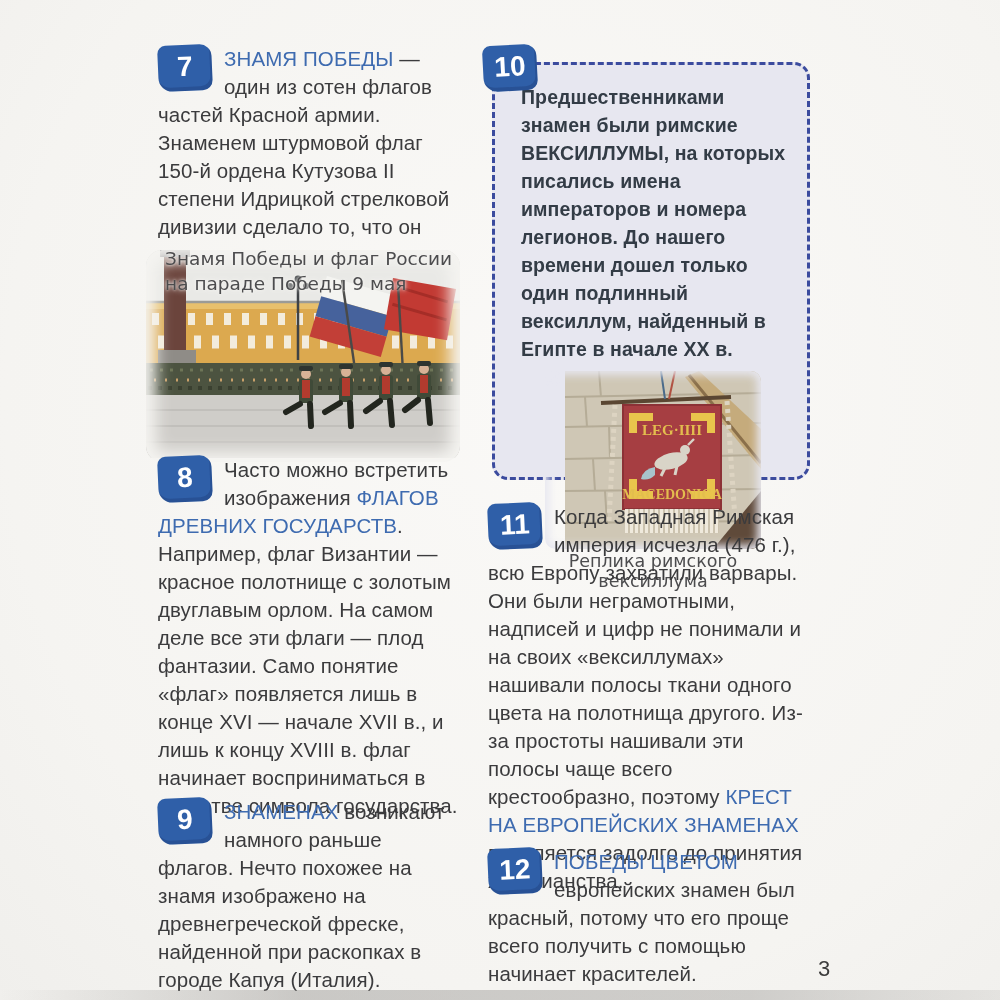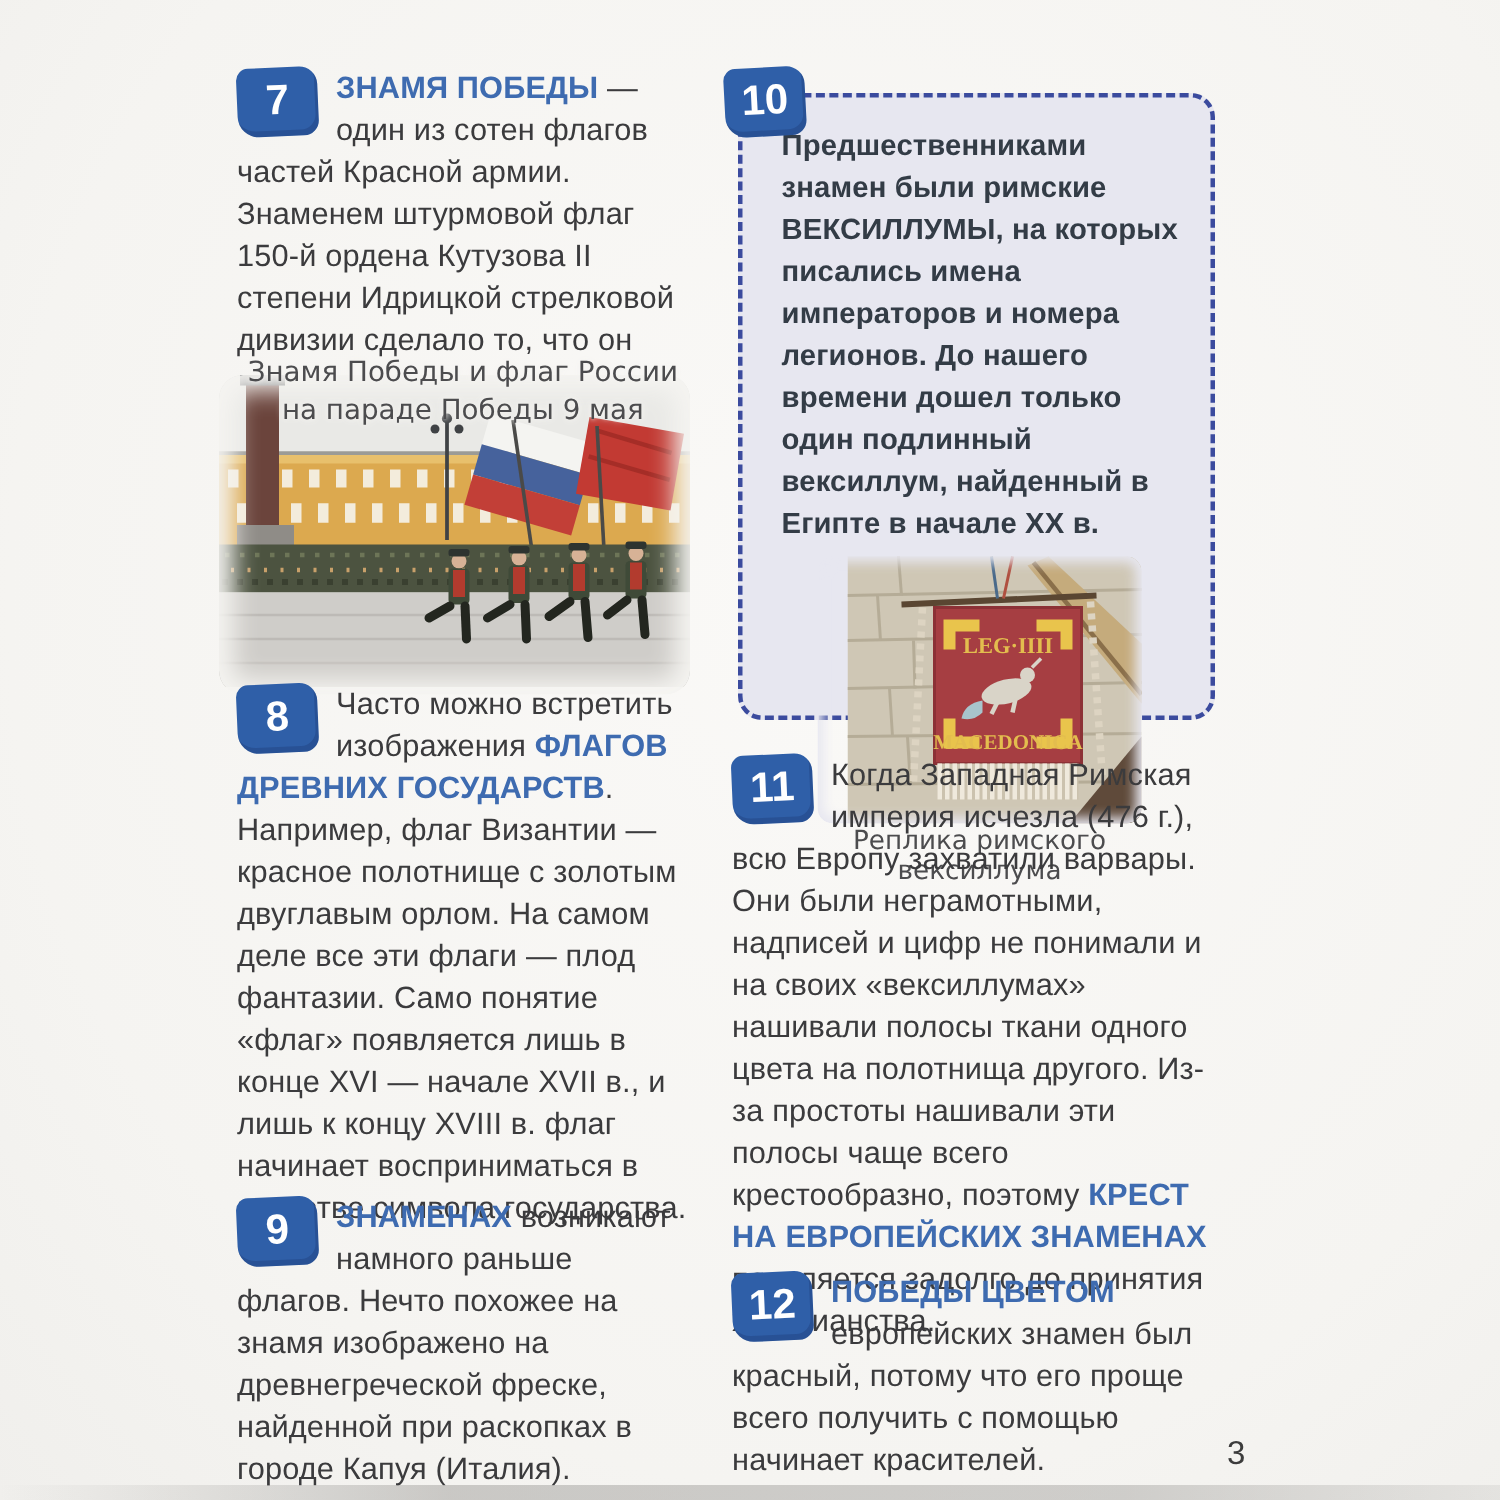--- a/index.html
+++ b/index.html
@@ -29,31 +29,31 @@
     background:#2f5fa8;
     color:#fff;
     font-weight:bold;
     font-size:28px;
     text-align:center;
     line-height:44px;
     border-radius:8px 12px 10px 14px;
     transform:rotate(-2.5deg);
     box-shadow:inset -2px -4px 0 rgba(20,40,90,.25);
   }
-  .kw{color:#3e6bb0;font-weight:bold;}
+  .kw{color:#3e6bb0;font-weight:normal;}
   .caption{
     font-family:"DejaVu Sans",sans-serif;
     color:#4c4c4e;
     font-size:18px;
   }
   
   .photo-wrap{position:absolute;left:146px;top:234px;width:314px;}
   .photo-caption{
-    position:absolute;top:2px;right:8px;z-index:2;
-    text-align:center;line-height:25px;font-size:18.5px;
+    position:absolute;top:12px;right:8px;z-index:2;
+    text-align:left;line-height:25px;font-size:18.5px;
     text-shadow:0 0 6px #f5f4f1,0 0 3px #f5f4f1;
   }
   .photo-frame{
     margin-top:16px;border-radius:16px;overflow:hidden;position:relative;
   }
   .photo-frame .fade{
     position:absolute;inset:0;border-radius:16px;
     box-shadow:inset 0 0 16px 10px #f5f4f1;
     pointer-events:none;
   }

